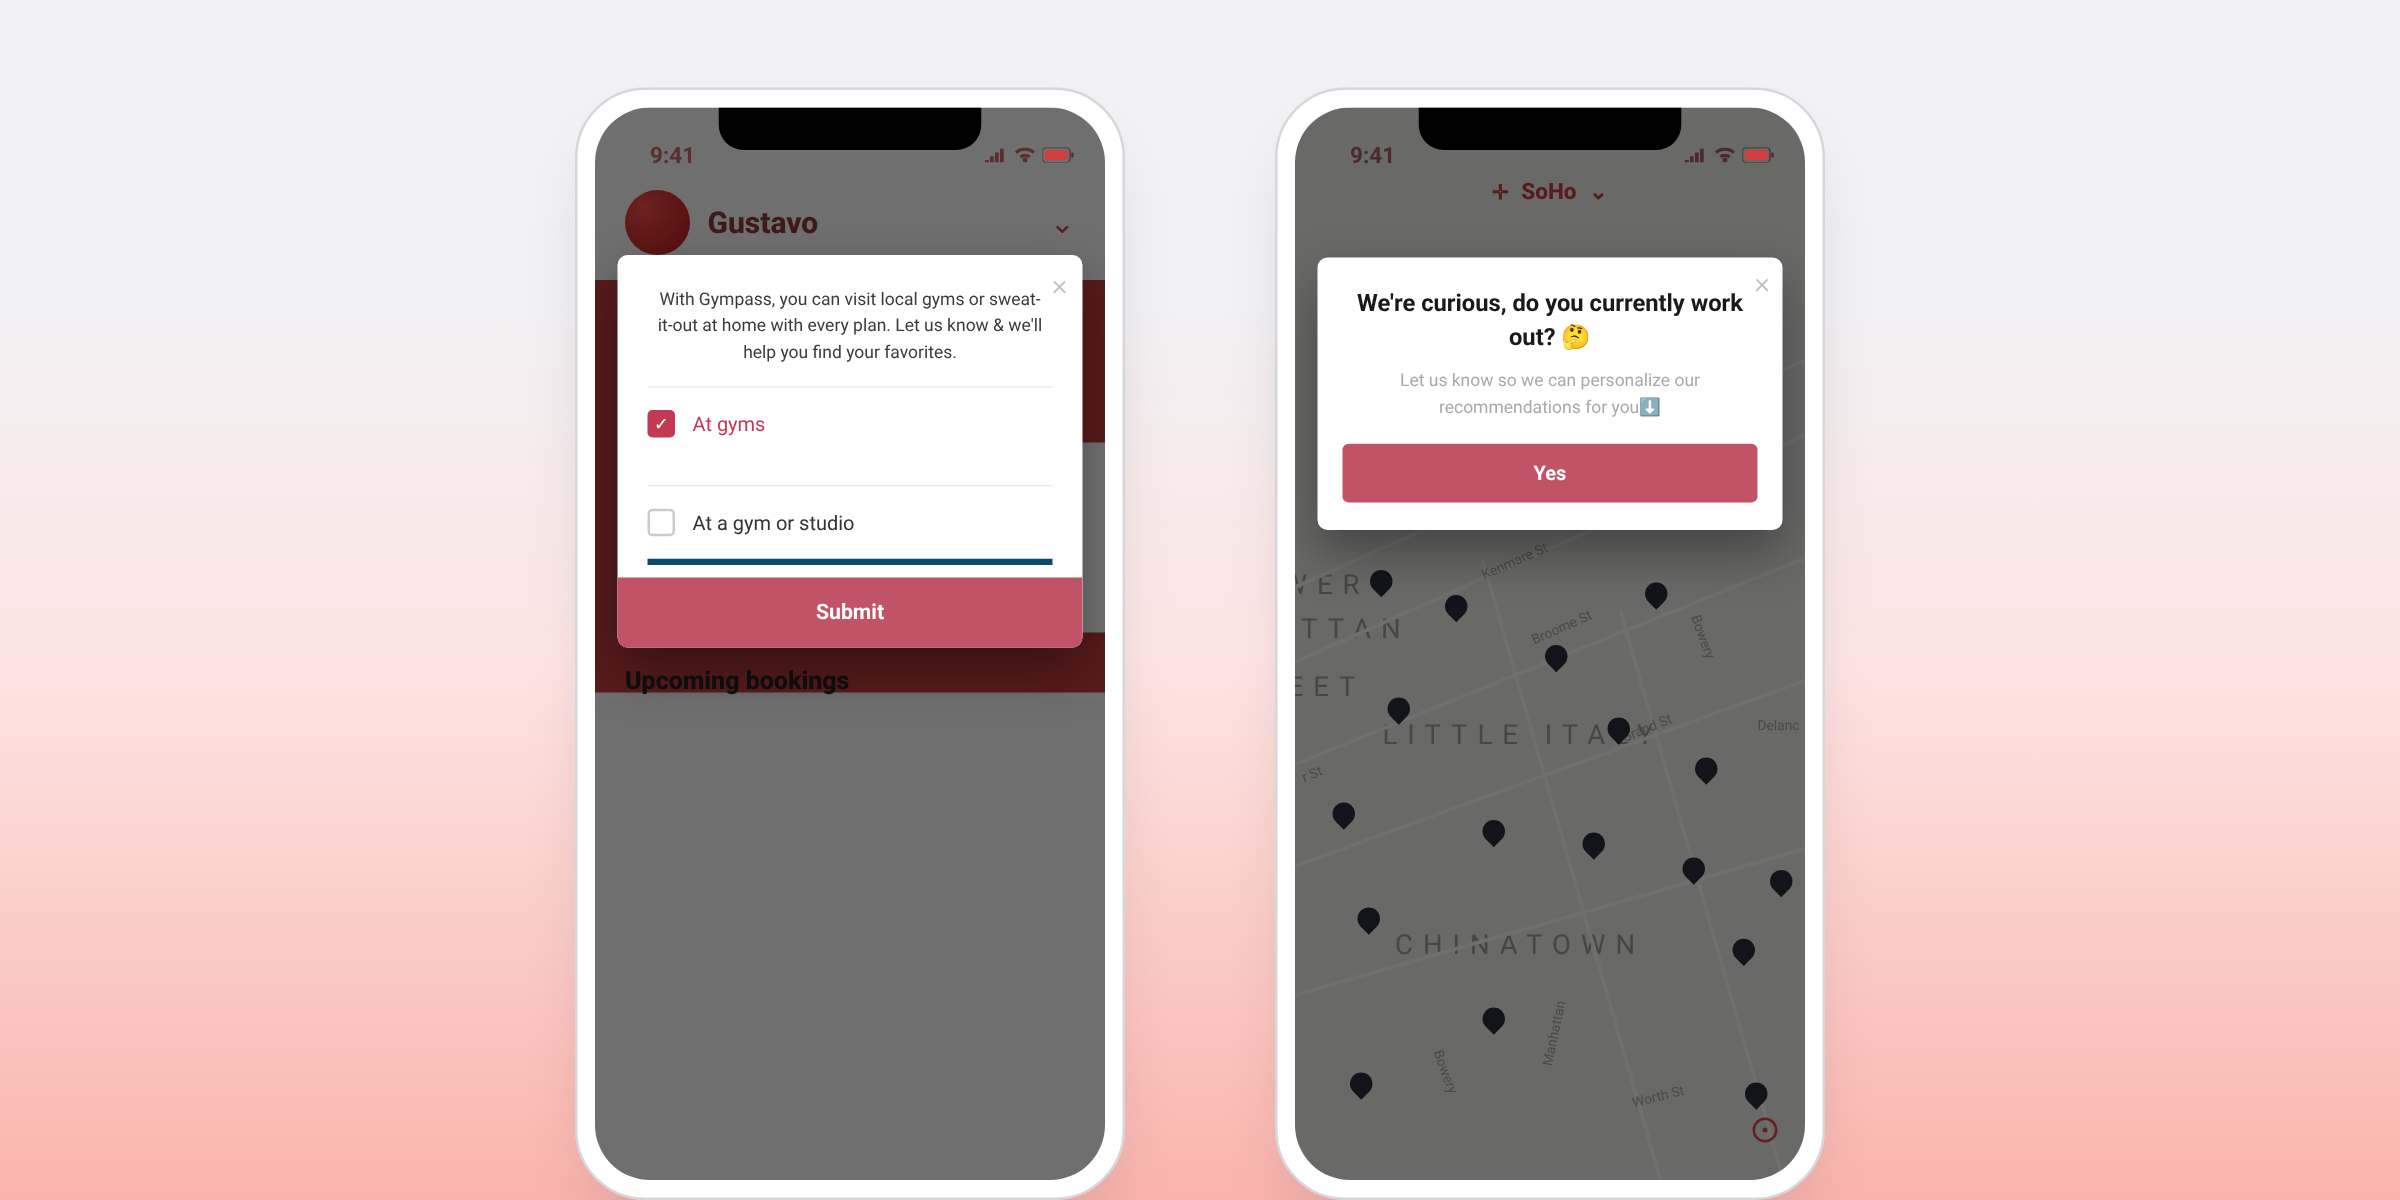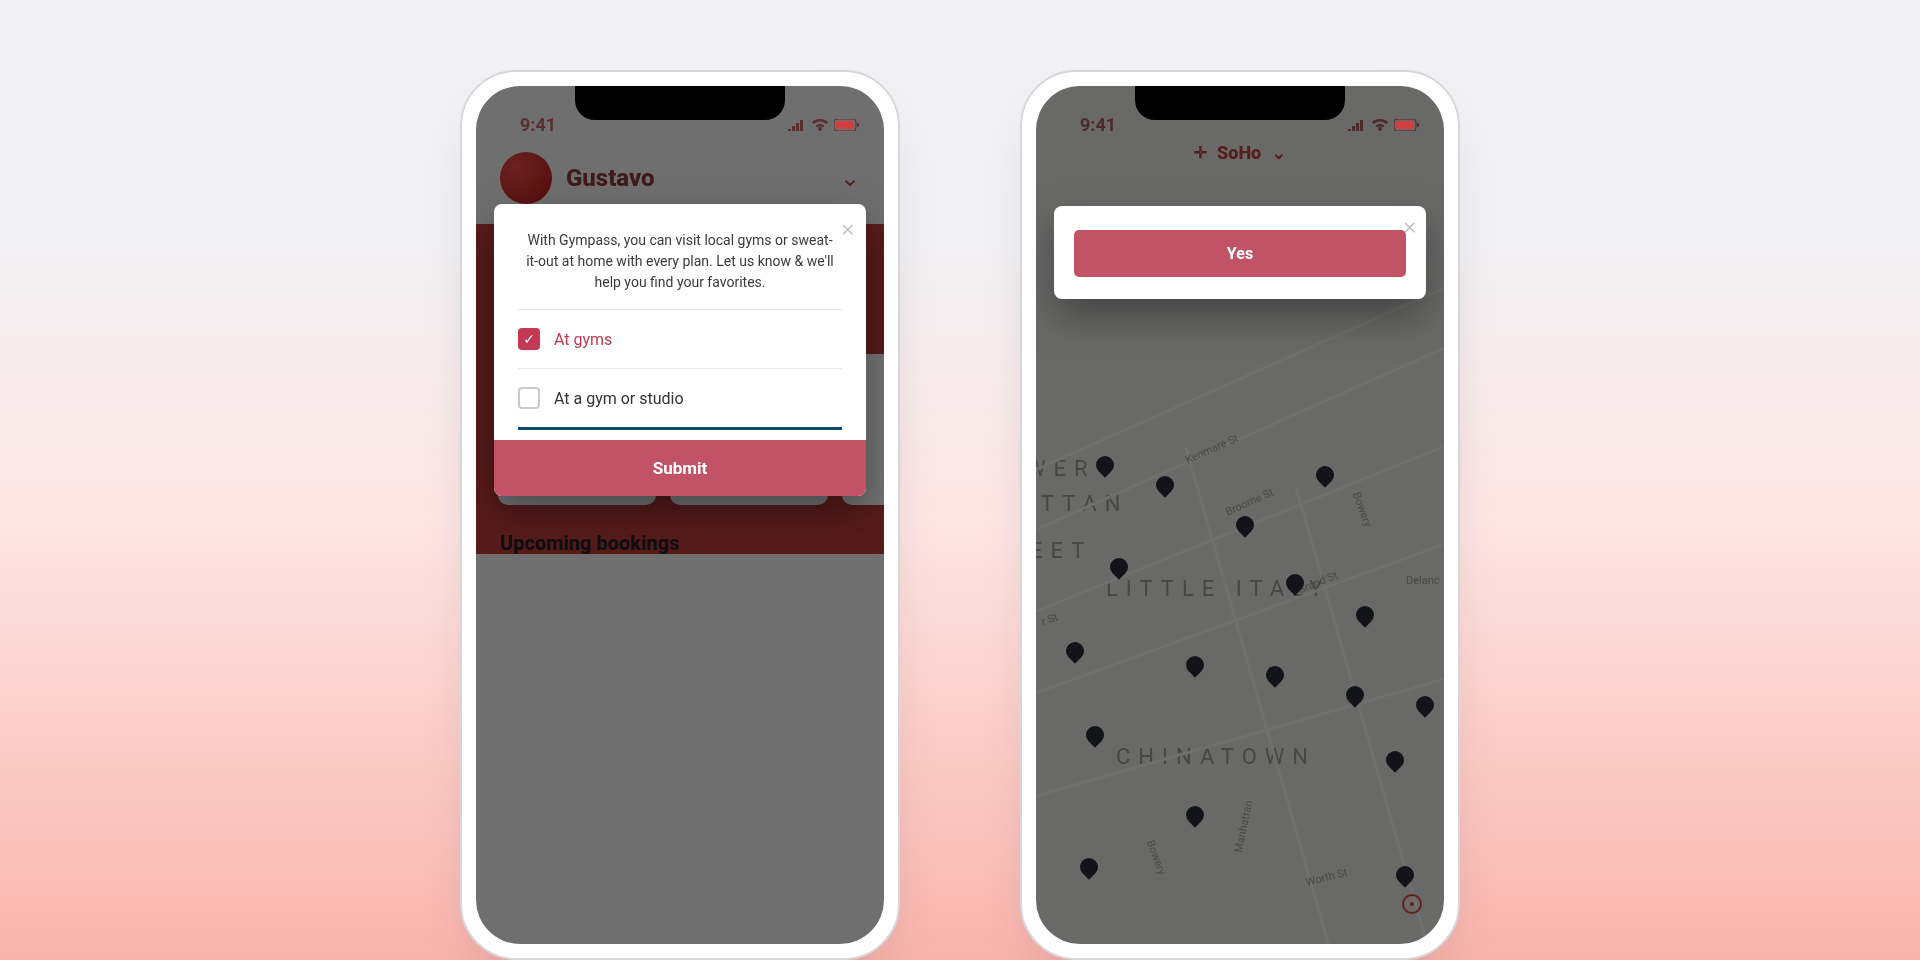--- a/index.html
+++ b/index.html
@@ -140,21 +140,21 @@
 .modal-desc {
   color: #3b3b3b; font-size: 14px; text-align: center;
   line-height: 1.5;
   padding: 0 4px 16px;
 }
 .opt-row {
   display: flex; align-items: center; gap: 14px;
   padding: 18px 0;
   border-top: 1px solid #e7e8ea;
 }
-.opt-row:last-of-type { border-bottom: 3px solid #0c4a6e; }
+.opt-row:last-of-type { border-bottom: 5px solid #0c4a6e; margin-top: 20px; }
 .chk {
   width: 22px; height: 22px; border-radius: 4px;
   display: inline-flex; align-items: center; justify-content: center;
 }
 .chk.checked { background: #c33953; color: #fff; font-size: 14px; }
 .chk.unchecked { border: 2px solid #c9cbce; }
 .opt-label { font-size: 16px; }
 .opt-label.sel { color: #c33953; }
 .opt-label.unsel { color: #333; }
 .submit-btn {
@@ -400,18 +400,24 @@
     <div class="loc-chip">
       <span style="font-size:16px;">✛</span>
       <span>SoHo</span>
       <span>⌄</span>
     </div>
 
     <div class="dim-overlay"></div>
 
     <div class="modal2">
       <div class="modal-close" style="top:6px; right:10px;">×</div>
+      <div class="modal2-title">
+        <span>We're curious, do you currently work out? </span><span>🤔</span>
+      </div>
+      <div class="modal2-sub">
+        <span>Let us know so we can personalize our recommendations for you</span><span>⬇️</span>
+      </div>
       <div class="btn-row">
         <div class="btn">Yes</div>
       </div>
     </div>
   </div>
 </div>
 
 </body></html>

